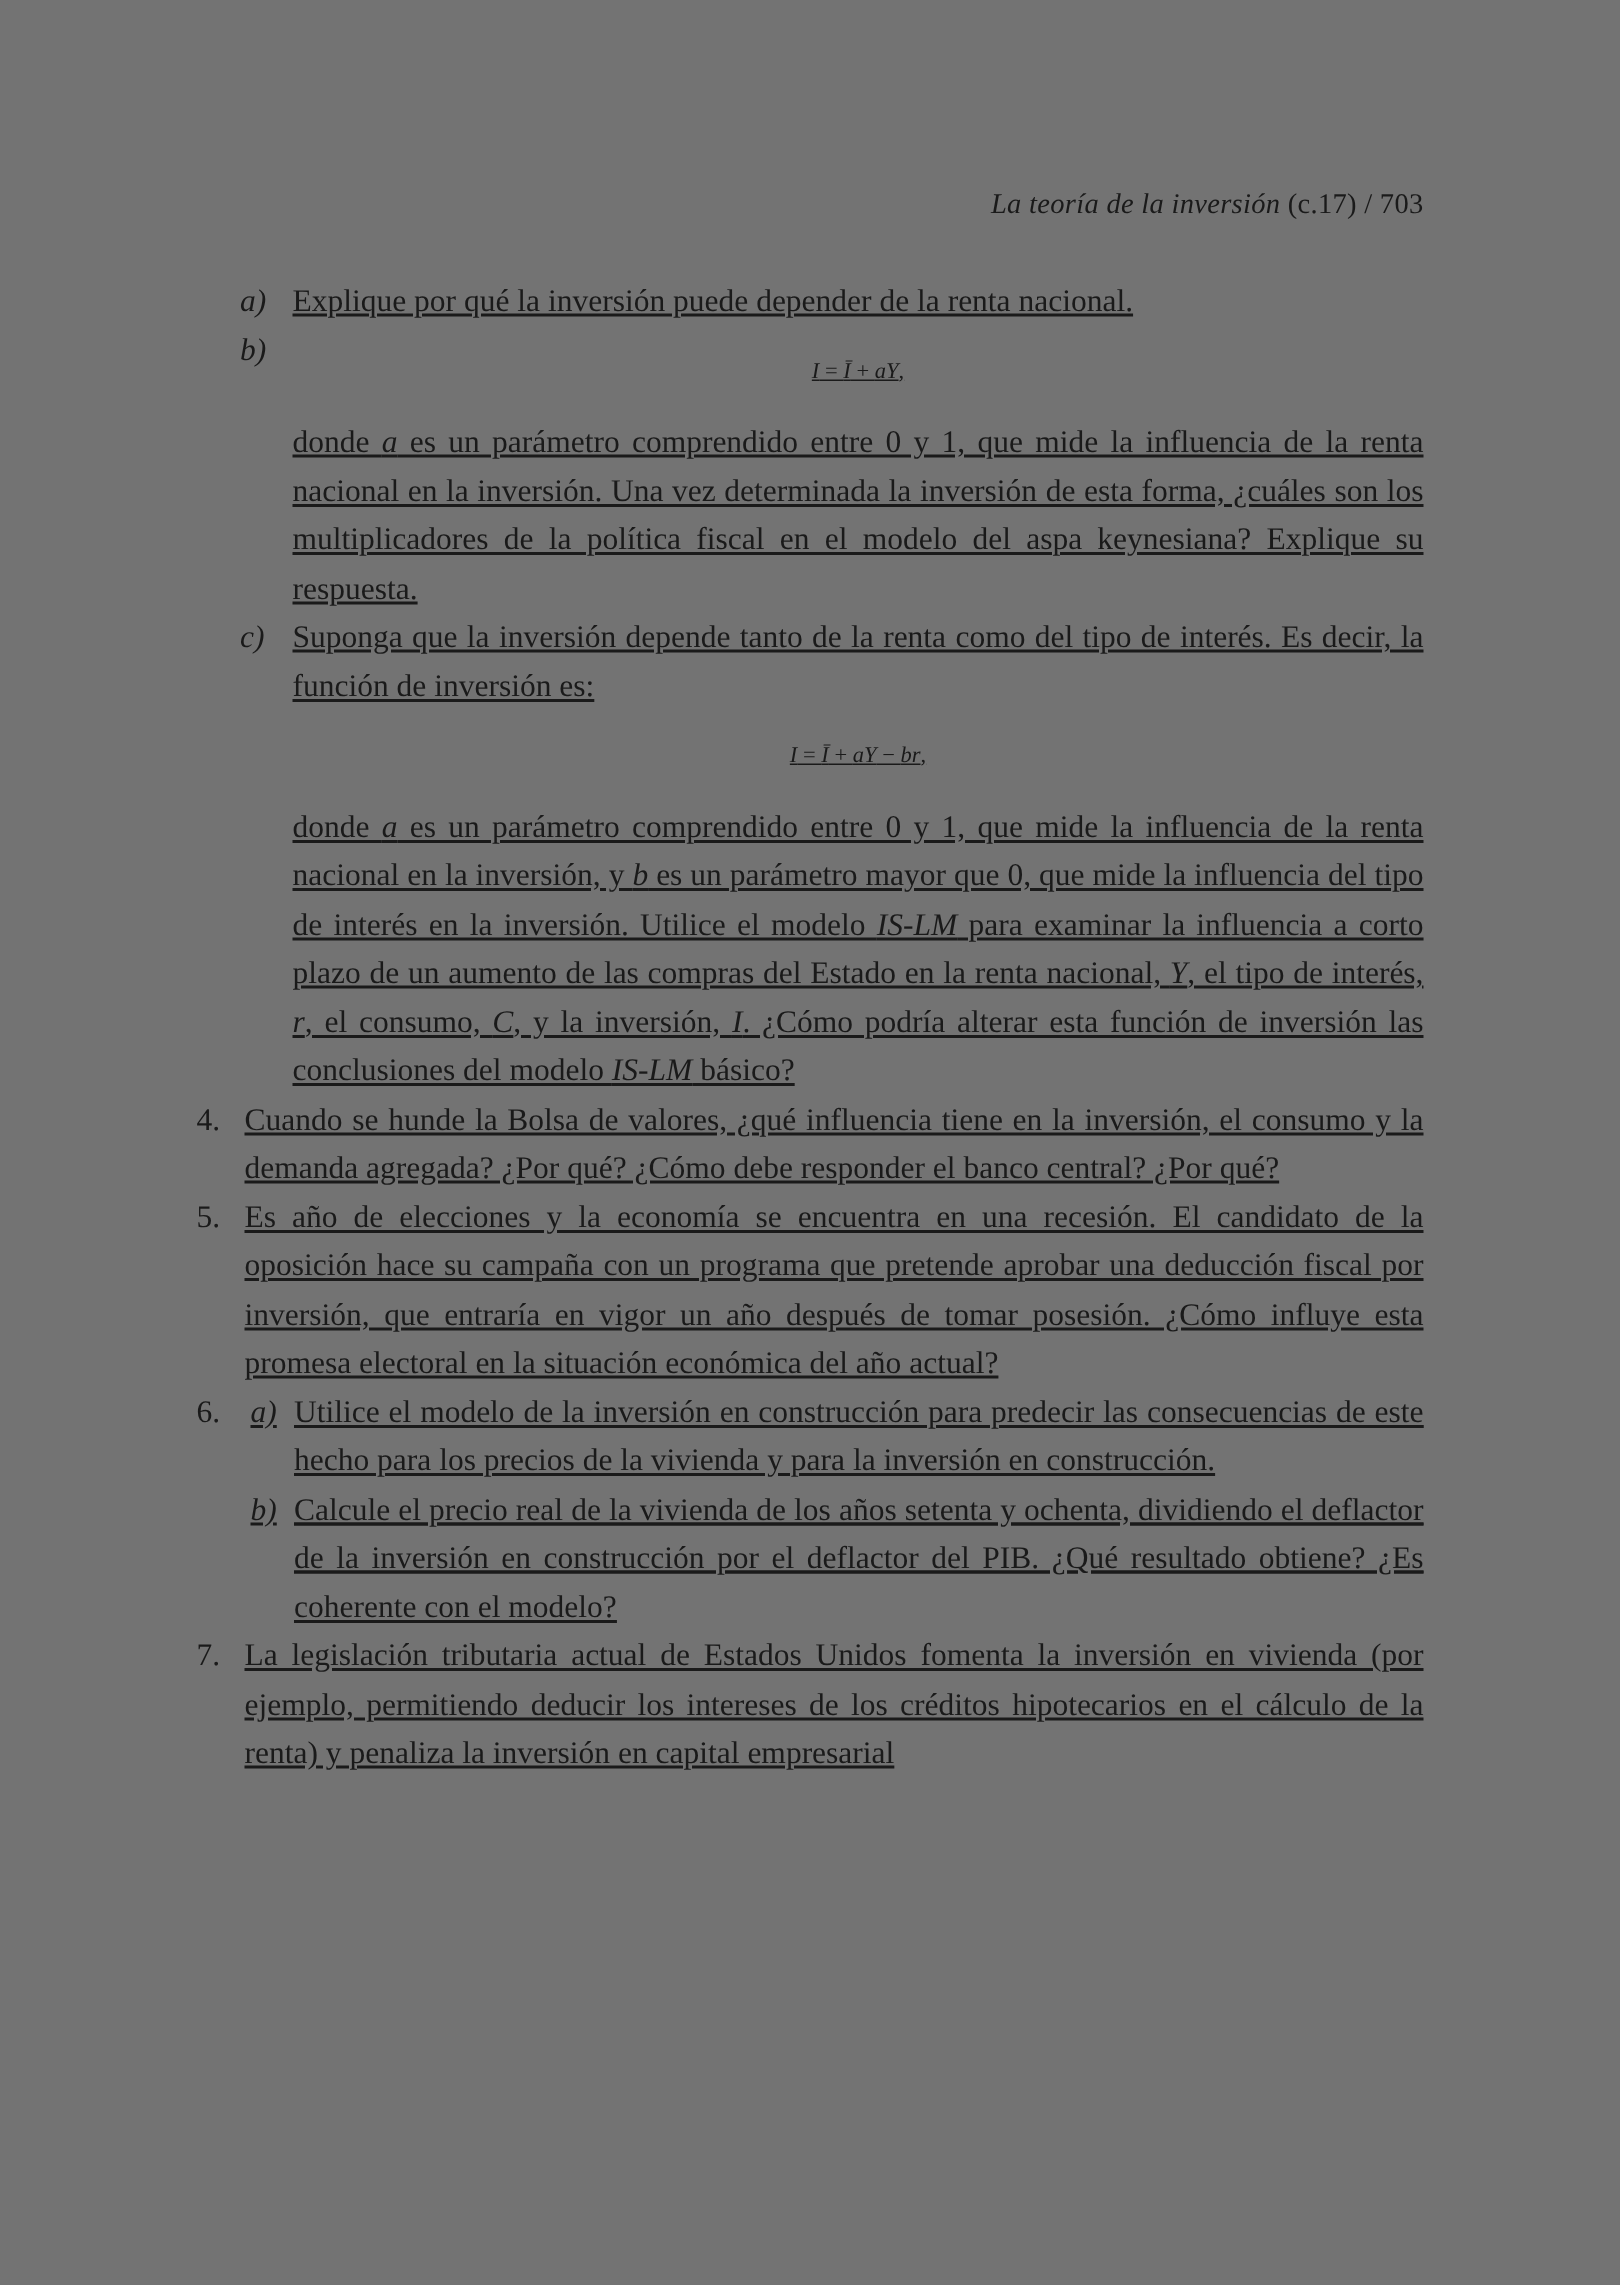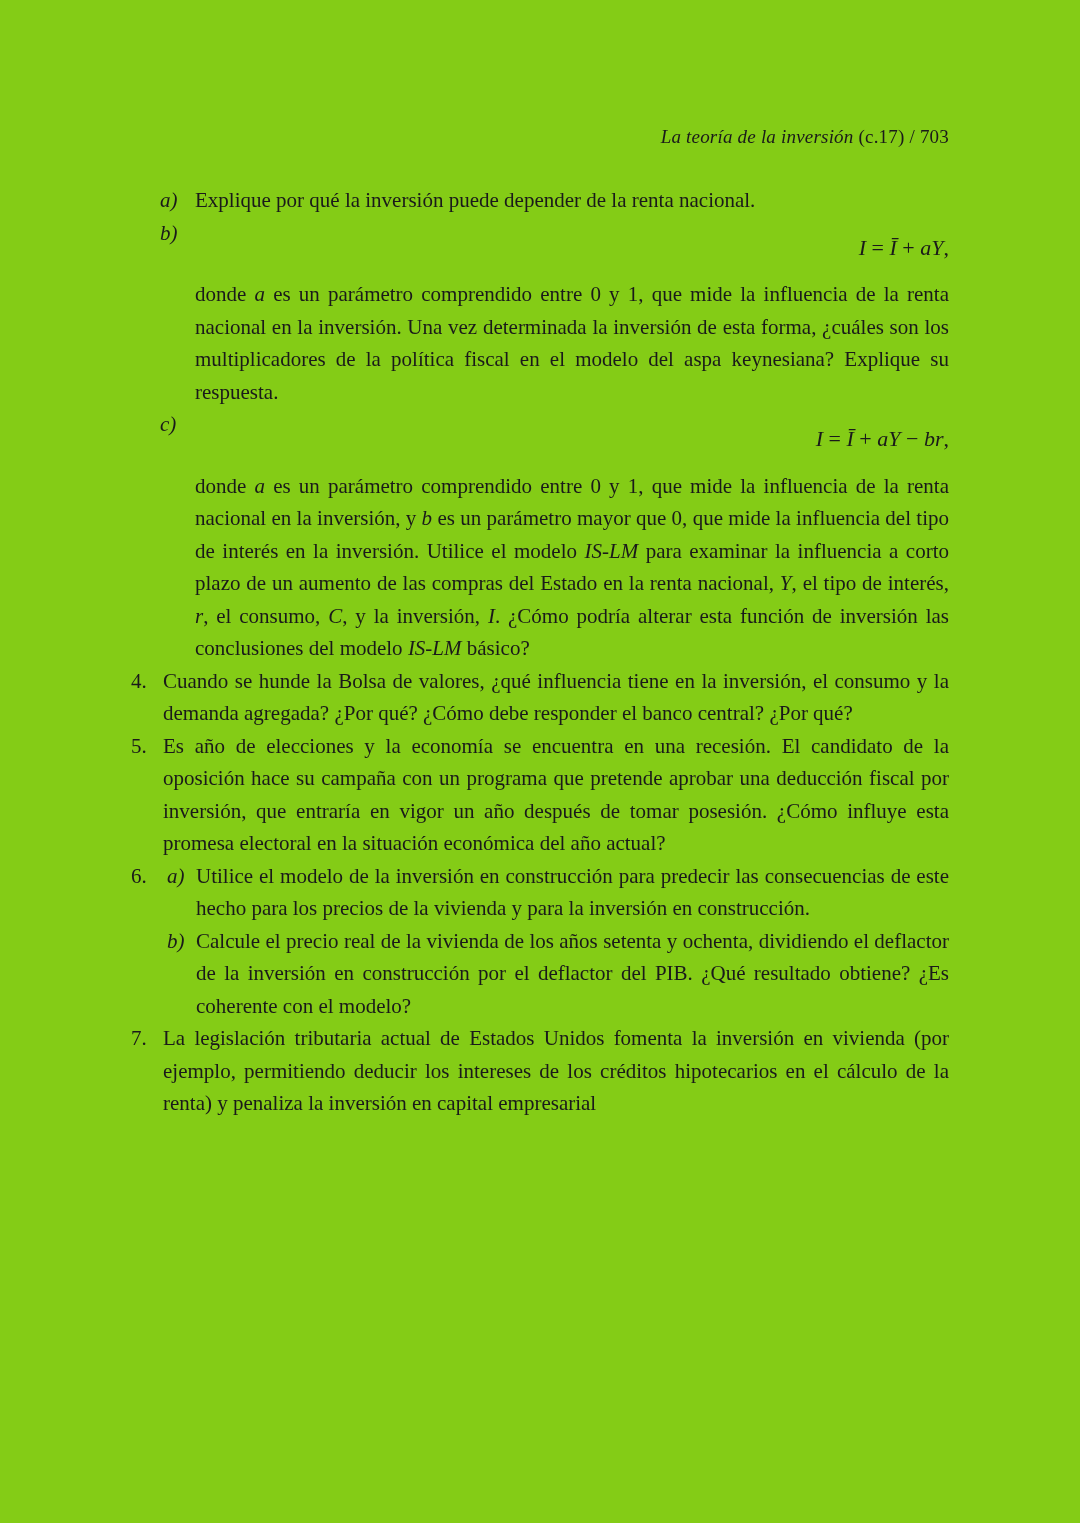--- a/index.html
+++ b/index.html
@@ -1,21 +1,21 @@
 <!DOCTYPE html>
 <html><head>
 <meta charset="utf-8">
 <style>
   html, body { margin: 0; padding: 0; background: #ffffff; }
   .page {
     position: relative;
     width: 1080px;
     height: 1523px;
     margin: 0 auto;
-    background: #84cc16;
+    background: #737373;
     font-family: "Liberation Serif", "DejaVu Serif", serif;
     color: #1a1a1a;
     overflow: hidden;
   }
   .running-head {
     position: absolute;
     top: 126px;
     right: 131px;
     font-size: 19px;
     letter-spacing: 0.2px;
@@ -26,31 +26,31 @@
     position: absolute;
     left: 131px;
     top: 184px;
     width: 818px;
     font-size: 21px;
     line-height: 32.5px;
     text-align: justify;
   }
   .item { display: flex; align-items: flex-start; }
   .item .label { flex-shrink: 0; text-align: left; }
-  .item .body { flex: 1 1 auto; min-width: 0; }
+  .item .body { flex: 1 1 auto; min-width: 0; text-decoration: underline; }
   .item.numbered .label { width: 32px; }
   .item.alpha { margin-left: 29px; }
   .item.alpha .label { width: 35px; font-style: italic; }
   .item.subalpha { margin-left: 4px; }
   .item.subalpha .label { width: 29px; font-style: italic; }
   .para { margin: 0; }
   .eq {
     margin: 15px 0 14px 0;
-    text-align: right;
-    font-size: 22px;
+    text-align: center;
+    font-size: 15px;
   }
 </style>
 </head>
 <body>
 
 <div class="page">
 
   <div class="running-head">
     <span class="it">La teoría de la inversión</span><span> (c.17) / 703</span>
   </div>
@@ -68,20 +68,21 @@
       <span class="label">b)</span>
       <div class="body">
         <div class="eq"><span class="it">I</span><span> = </span><span class="it">Ī</span><span> + </span><span class="it">aY</span><span>,</span></div>
         <p class="para"><span>donde </span><span class="it">a</span><span> es un parámetro comprendido entre 0 y 1, que mide la influencia de la renta nacional en la inversión. Una vez determinada la inversión de esta forma, ¿cuáles son los multiplicadores de la política fiscal en el modelo del aspa keynesiana? Explique su respuesta.</span></p>
       </div>
     </div>
 
     <div class="item alpha">
       <span class="label">c)</span>
       <div class="body">
+        <p class="para"><span>Suponga que la inversión depende tanto de la renta como del tipo de interés. Es decir, la función de inversión es:</span></p>
         <div class="eq"><span class="it">I</span><span> = </span><span class="it">Ī</span><span> + </span><span class="it">aY</span><span> − </span><span class="it">br</span><span>,</span></div>
         <p class="para"><span>donde </span><span class="it">a</span><span> es un parámetro comprendido entre 0 y 1, que mide la influencia de la renta nacional en la inversión, y </span><span class="it">b</span><span> es un parámetro mayor que 0, que mide la influencia del tipo de interés en la inversión. Utilice el modelo </span><span class="it">IS-LM</span><span> para examinar la influencia a corto plazo de un aumento de las compras del Estado en la renta nacional, </span><span class="it">Y</span><span>, el tipo de interés, </span><span class="it">r</span><span>, el consumo, </span><span class="it">C</span><span>, y la inversión, </span><span class="it">I</span><span>. ¿Cómo podría alterar esta función de inversión las conclusiones del modelo </span><span class="it">IS-LM</span><span> básico?</span></p>
       </div>
     </div>
 
     <div class="item numbered">
       <span class="label">4.</span>
       <div class="body">
         <p class="para"><span>Cuando se hunde la Bolsa de valores, ¿qué influencia tiene en la inversión, el consumo y la demanda agregada? ¿Por qué? ¿Cómo debe responder el banco central? ¿Por qué?</span></p>
       </div>

